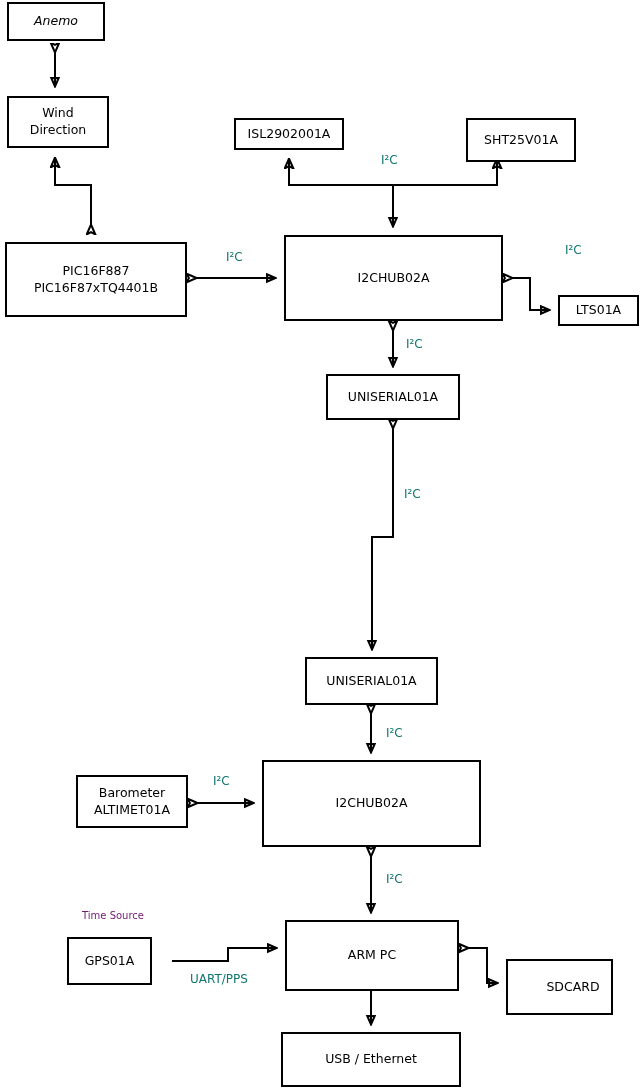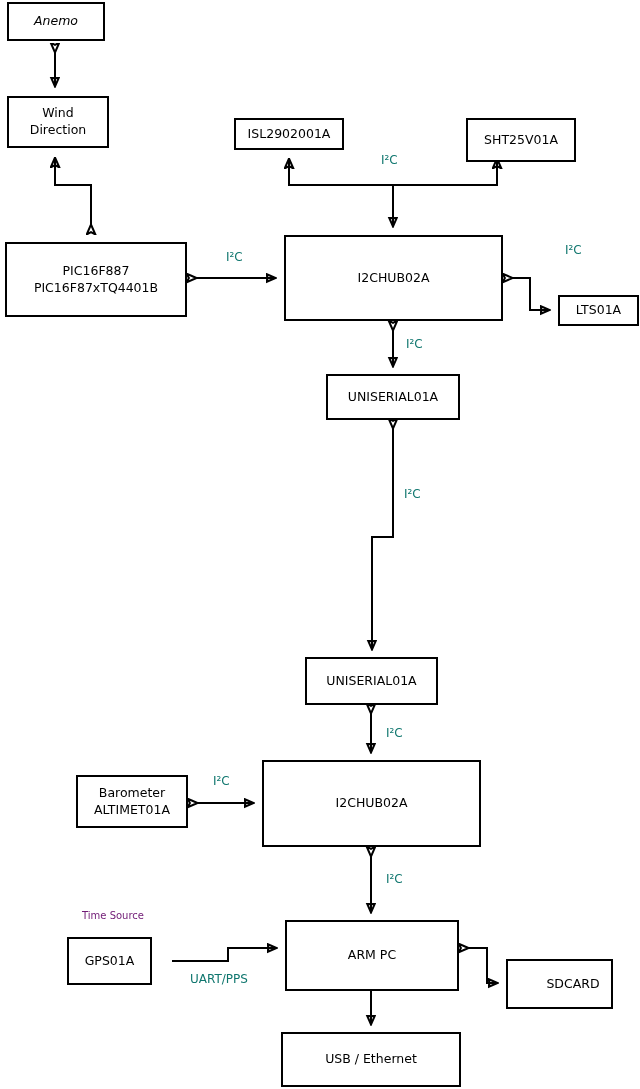--- a/index.html
+++ b/index.html
@@ -148,21 +148,21 @@
   </div>
 
   <div class="node" style="left:67px; top:937px; width:85px; height:48px;">
     <span class="lbl">GPS01A</span>
   </div>
 
   <div class="node" style="left:285px; top:920px; width:174px; height:71px;">
     <span class="lbl">ARM PC</span>
   </div>
 
-  <div class="node" style="left:506px; top:959px; width:107px; height:50px;padding-left:27px;">
+  <div class="node" style="left:506px; top:959px; width:107px; height:56px;padding-left:27px;">
     <span class="lbl">SDCARD</span>
   </div>
 
   <div class="node" style="left:281px; top:1032px; width:180px; height:55px;">
     <span class="lbl">USB / Ethernet</span>
   </div>
 
   <div class="edge-label" style="left:381px; top:153px;">I²C</div>
 
   <div class="edge-label" style="left:226px; top:250px;">I²C</div>

